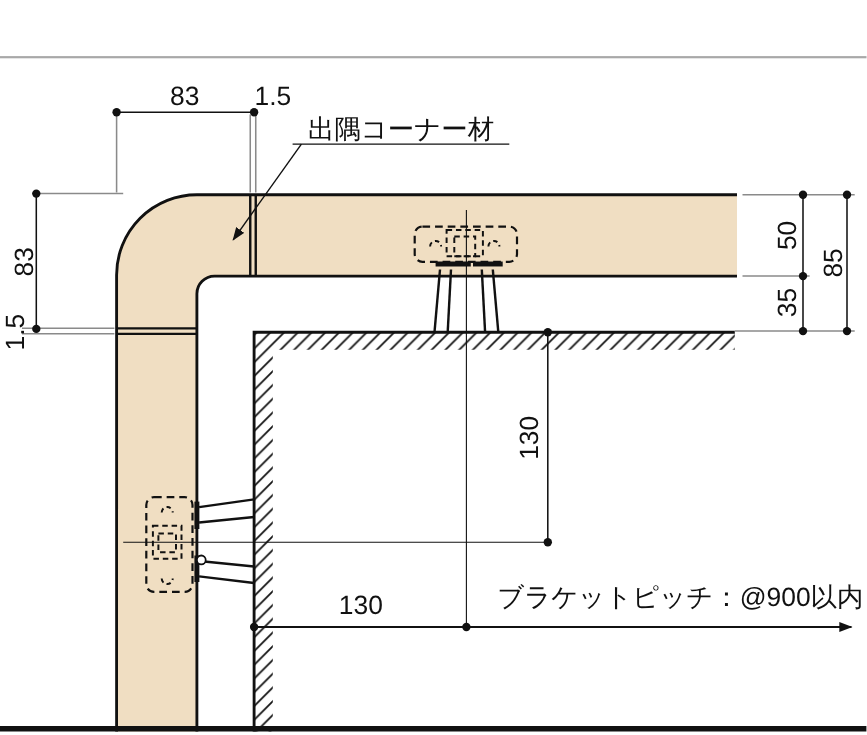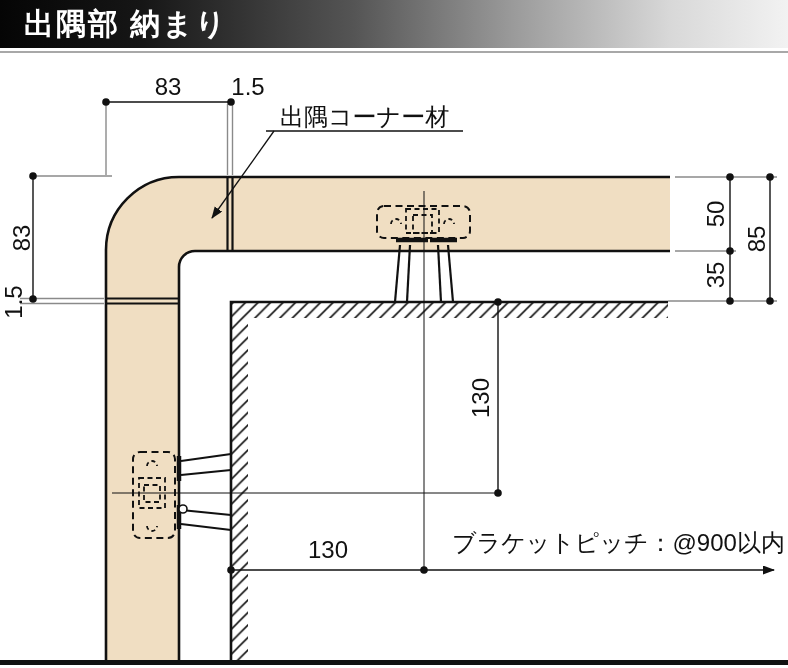--- a/index.html
+++ b/index.html
@@ -22,23 +22,20 @@
   .drawing{position:absolute;left:0;top:48px;}
   svg text{font-family:"Liberation Sans","DejaVu Sans",sans-serif;fill:#111;}
   .dim-num{font-size:24px;}
   .jp-label{font-size:24px;}
 </style>
 </head>
 <body>
 
 <div class="stage">
 
-  <div class="header">
-    <span class="title">出隅部 納まり</span>
-  </div>
   <div class="header-rule"></div>
 
   <svg class="drawing" width="788" height="620" viewBox="0 0 788 620">
     <defs>
       <pattern id="hatch" patternUnits="userSpaceOnUse" width="12.5" height="12.5">
         <path d="M0,12.5 L12.5,0 M-3,3 L3,-3 M9.5,15.5 L15.5,9.5" stroke="#111" stroke-width="1.6" fill="none"></path>
       </pattern>
       <marker id="arrow" orient="auto" markerUnits="userSpaceOnUse" markerWidth="16" markerHeight="12" refX="11" refY="4.5">
         <path d="M0,0 L12,4.5 L0,9 Z" fill="#111"></path>
       </marker>

